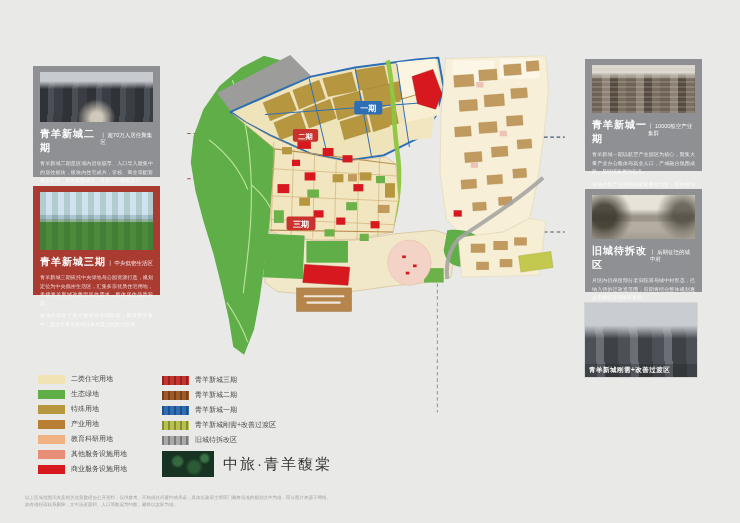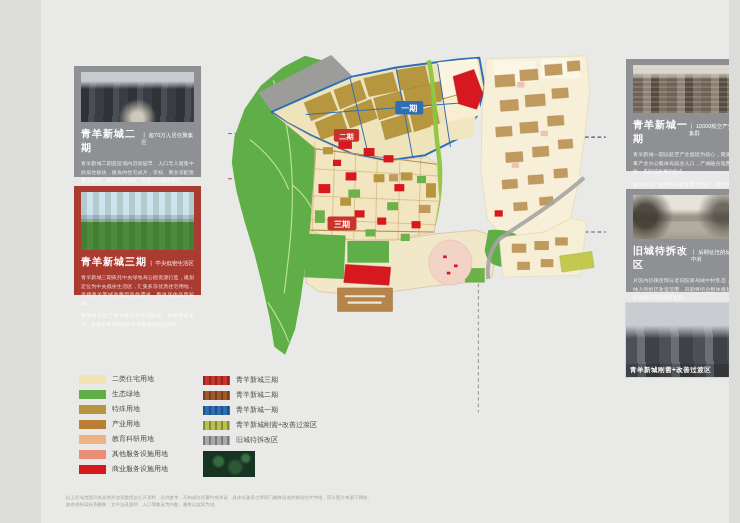--- a/index.html
+++ b/index.html
@@ -1,17 +1,17 @@
 <!DOCTYPE html>
 <html><head>
 <meta charset="utf-8">
 <style>
   html,body{margin:0;padding:0;background:#dcdcda;}
-  .stage{position:relative;width:688px;height:523px;background:#e9e9e7;overflow:hidden;
-         font-family:"Liberation Sans",sans-serif;margin-left:41px;}
+  .stage{position:relative;width:740px;height:523px;background:#e9e9e7;overflow:hidden;
+         font-family:"Liberation Sans",sans-serif;}
   
   .card{position:absolute;box-sizing:border-box;padding:6px 7px;color:#fff;}
   .card.gray{background:#8e9093;}
   .card.red{background:#a93b31;}
   .ph{width:100%;}
   .ph-buildings{background:
       radial-gradient(circle at 50% 92%, rgba(216,208,192,.95) 0 8%, rgba(216,208,192,0) 26%),
       linear-gradient(180deg,#c7cbd0 0%,#c7cbd0 18%,rgba(199,203,208,0) 34%),
       repeating-linear-gradient(92deg,#2f3237 0 9px,#4a4e55 9px 15px,#3a3d43 15px 24px);}
   .ph-park{background:
@@ -330,20 +330,21 @@
         <span class="lg-label">青羊新城刚需+改善过渡区</span>
       </div>
       <div class="lg-row">
         <span class="sw striped" style="background-color: rgb(169, 169, 169);"></span>
         <span class="lg-label">旧城待拆改区</span>
       </div>
     </div>
 
   <div class="logo-wrap">
     <div class="logo-img"></div>
+    <div class="logo-text">中旅·青羊馥棠</div>
   </div>
 
 
   <div class="disclaimer">
     <div>以上区域范围示意及相关信息整理自公开资料，仅供参考，不构成任何要约或承诺，具体以政府主管部门最终批准的规划文件为准，部分图片来源于网络。</div>
     <div>如有侵权请联系删除，文中涉及面积、人口等数据为约数，最终以实际为准。</div>
   </div>
 
 </div>
 

